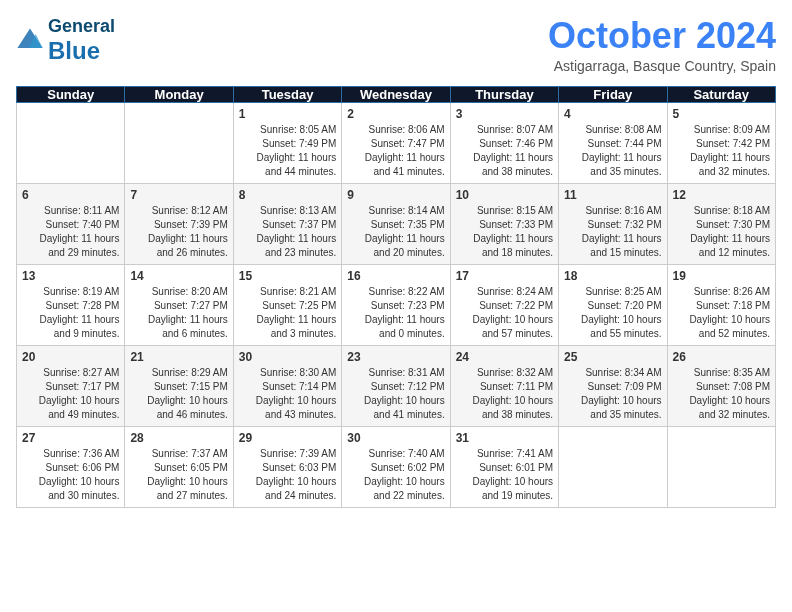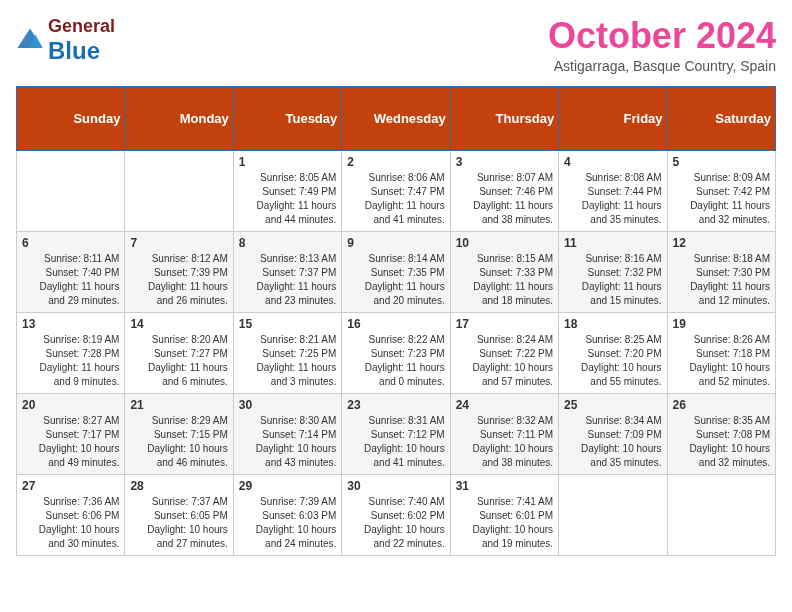--- a/index.html
+++ b/index.html
@@ -17,58 +17,58 @@
       margin-bottom: 12px;
     }
     .logo {
       display: flex;
       align-items: center;
       gap: 4px;
     }
     .logo-text-general {
       font-size: 18px;
       font-weight: bold;
-      color: #7f1d1d;
+      color: #0c4a6e;
     }
     .logo-text-blue {
       font-size: 24px;
       font-weight: bold;
       color: #1a6faf;
     }
     .logo-icon {
       width: 28px;
       height: 28px;
     }
     .title-block {
       text-align: right;
     }
     .main-title {
       font-size: 36px;
       font-weight: bold;
-      color: #ec4899;
+      color: #3b82f6;
       line-height: 1.1;
       text-align: center;
     }
     .subtitle {
       font-size: 14px;
       color: #555;
       margin-top: 2px;
     }
     .calendar {
       width: 100%;
       border-collapse: collapse;
       border: 1px solid #ccc;
     }
     .calendar th {
-      background-color: #c2410c;
+      background-color: #0f172a;
       color: #fff;
       font-size: 13px;
       font-weight: bold;
-      padding: 24px 4px;
-      text-align: right;
+      padding: 0 4px;
+      text-align: center;
       border: 1px solid #2e6da4;
     }
     .calendar td {
       vertical-align: top;
       padding: 4px 5px;
       border: 1px solid #ccc;
       font-size: 10.5px;
       color: #333;
       width: calc(100% / 7);
       background: #fff;

